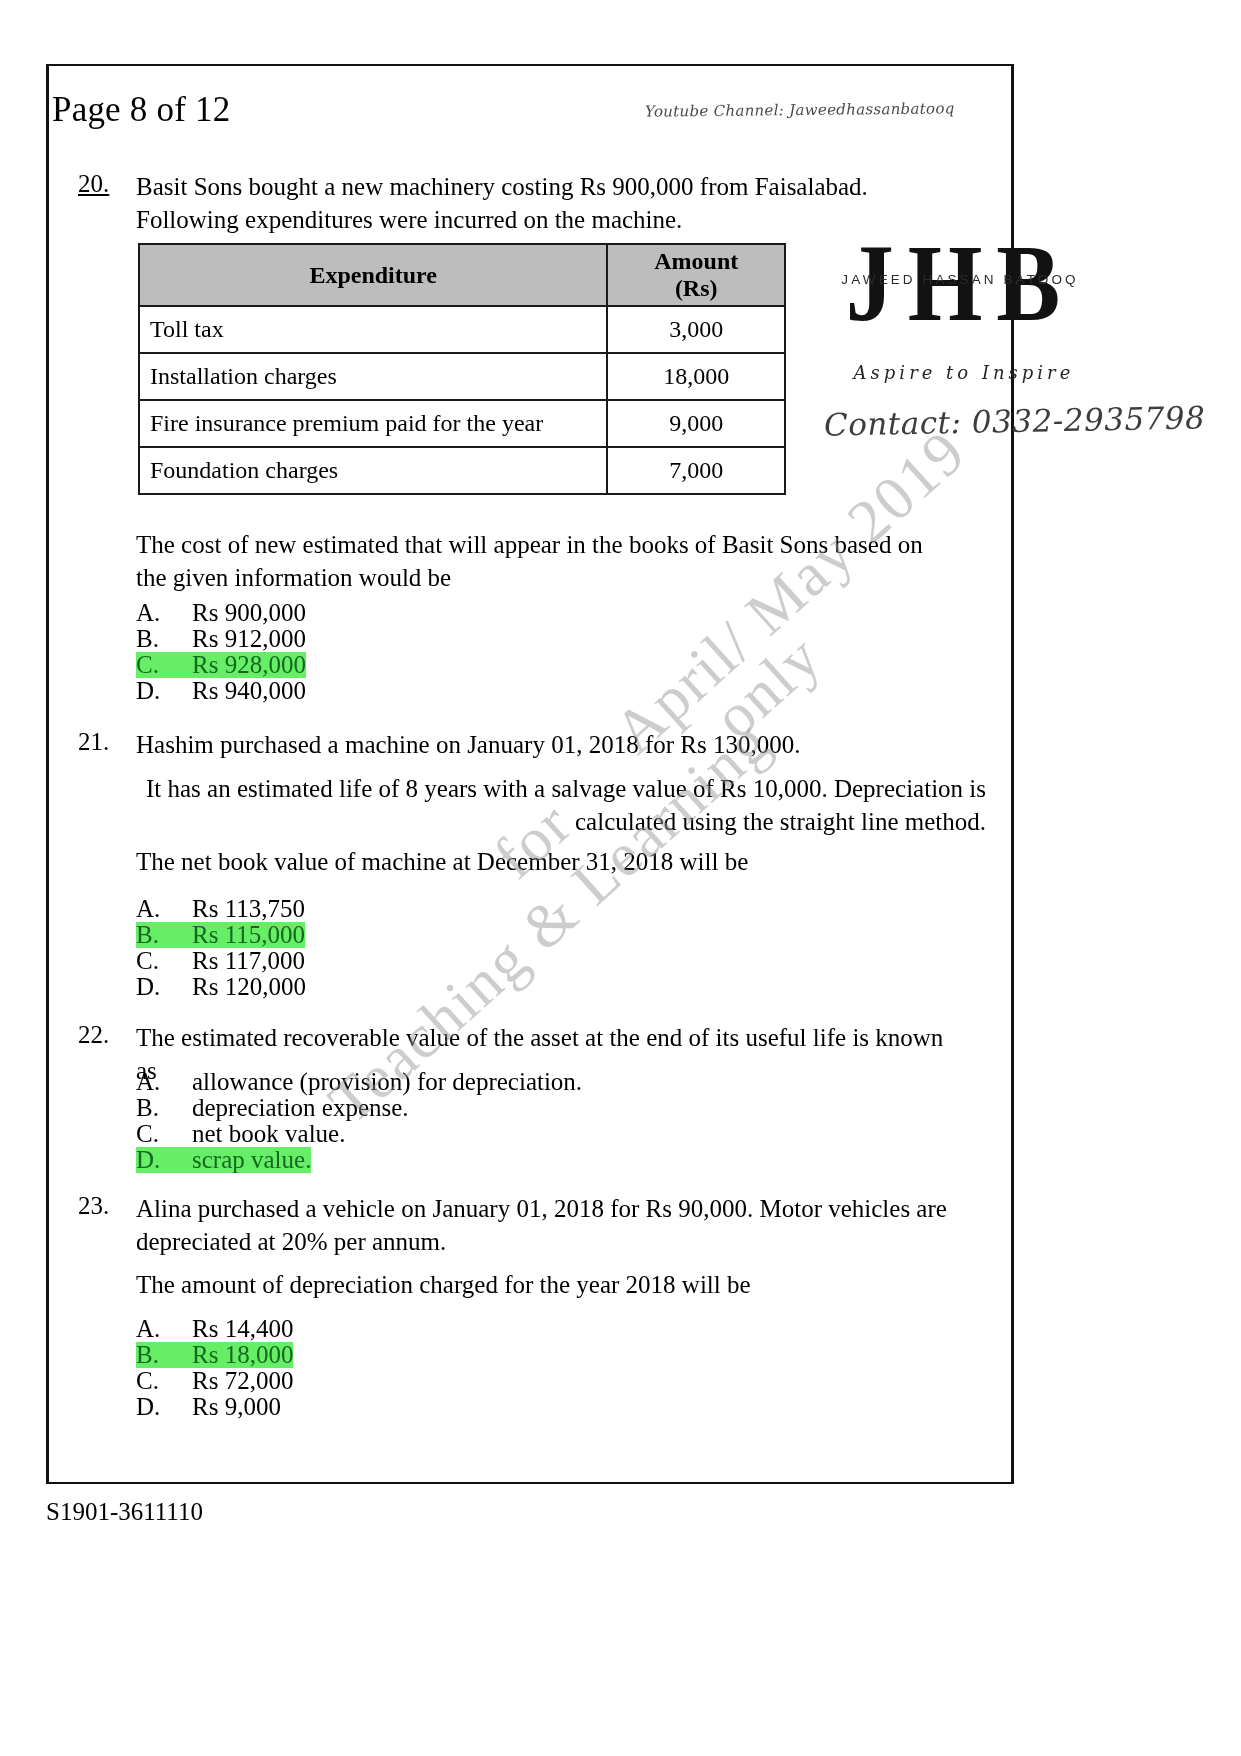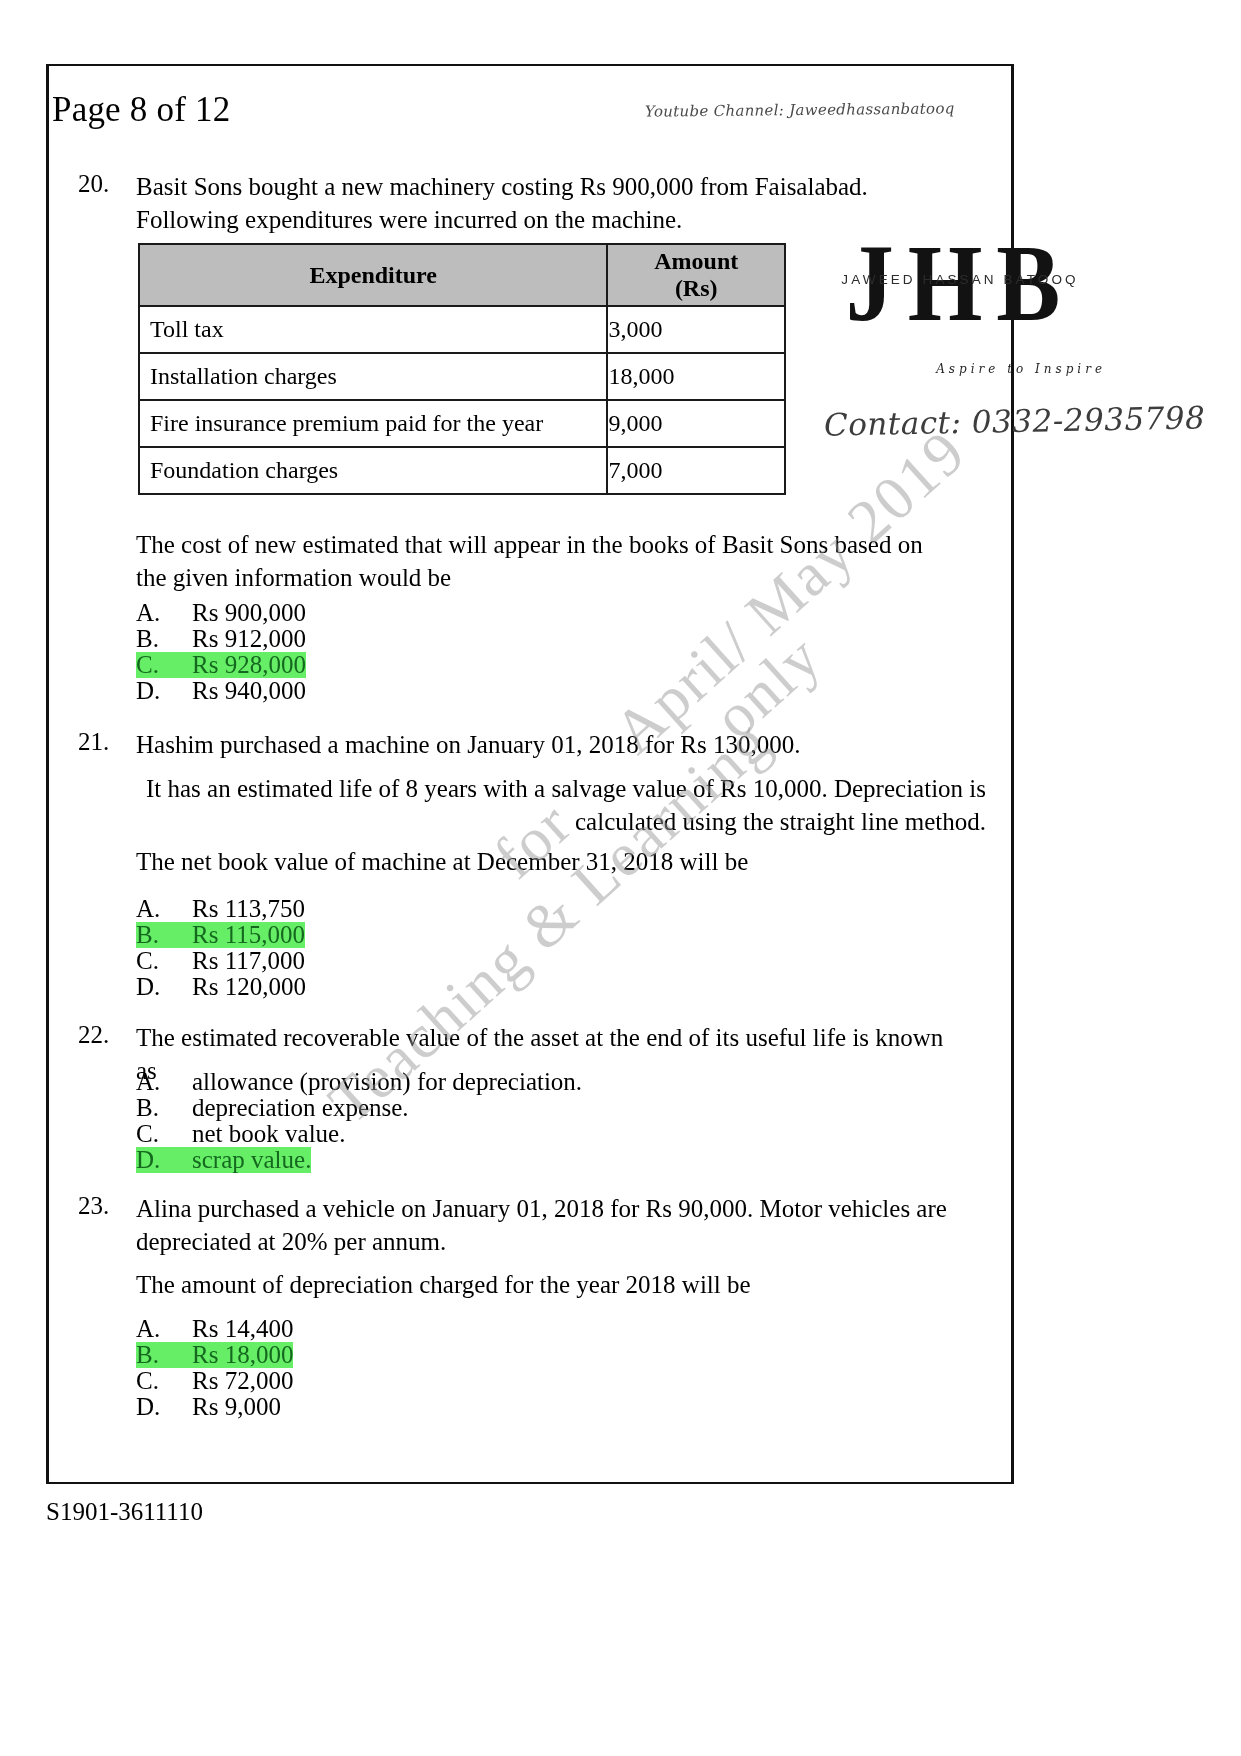--- a/index.html
+++ b/index.html
@@ -95,21 +95,21 @@
   }
   .exp-table thead th {
     background: #bdbdbd;
     font-weight: bold;
     text-align: center;
     height: 62px;
     line-height: 1.12;
     font-size: 24px;
   }
   .exp-table td.label { text-align: left;   padding-left: 10px; }
-  .exp-table td.amount{ text-align: left; }
+  .exp-table td.amount{ text-align: center; }
   .col-exp { width: 470px; }
   .col-amt { width: 178px; }
 
   
   .logo-wrap {
     position: absolute;
     left: 830px;
     top: 228px;
     width: 260px;
     height: 130px;
@@ -134,27 +134,27 @@
     text-align: center;
     font-family: "Liberation Sans", sans-serif;
     font-size: 13.5px;
     letter-spacing: 3.1px;
     color: #2c2c2c;
     background: transparent;
     white-space: nowrap;
   }
   .logo-tag {
     position: absolute;
-    left: 16px;
+    left: 4px;
     top: 134px;
     width: 260px;
-    text-align: right;
+    text-align: center;
     font-family: "DejaVu Serif", serif;
     font-style: italic;
-    font-size: 12px;
+    font-size: 18px;
     letter-spacing: 4px;
     color: #262626;
     white-space: nowrap;
   }
   .contact {
     position: absolute;
     left: 824px;
     top: 403px;
     font-family: "DejaVu Serif", serif;
     font-style: italic;
@@ -193,21 +193,21 @@
 <body>
 
 <div class="frame-top"></div>
 <div class="frame-left"></div>
 <div class="frame-bottom"></div>
 <div class="frame-right"></div>
 
 <div class="page-num">Page 8 of 12</div>
 <div class="yt-channel">Youtube Channel: Jaweedhassanbatooq</div>
 
-<div class="qnum" style="left:78px; top:170px;">20.</div>
+<div class="qnum" style="left:78px; top:170px;text-decoration:underline;">20.</div>
 <div class="qbody" style="left:136px; top:170px; width:770px;">Basit Sons bought a new machinery costing Rs 900,000 from Faisalabad. Following expenditures were incurred on the machine.</div>
 
 <table class="exp-table">
   <thead>
     <tr>
       <th class="col-exp">Expenditure</th>
       <th class="col-amt">
         <div>Amount</div>
         <div>(Rs)</div>
       </th>

